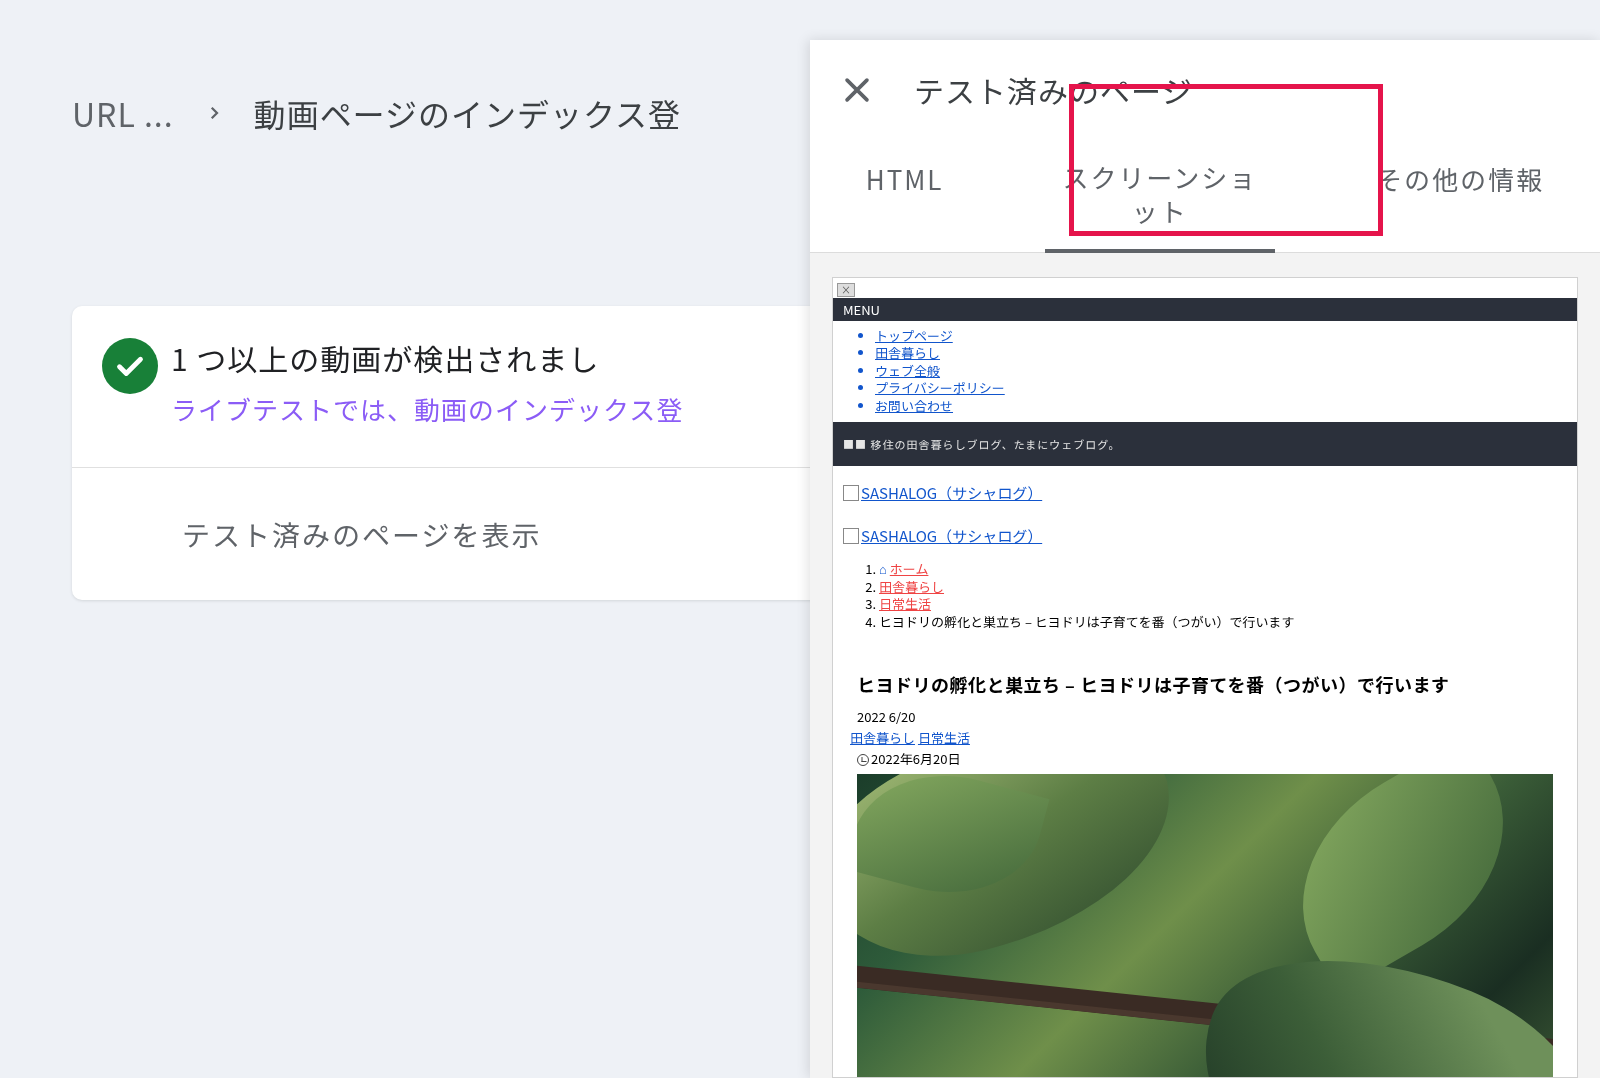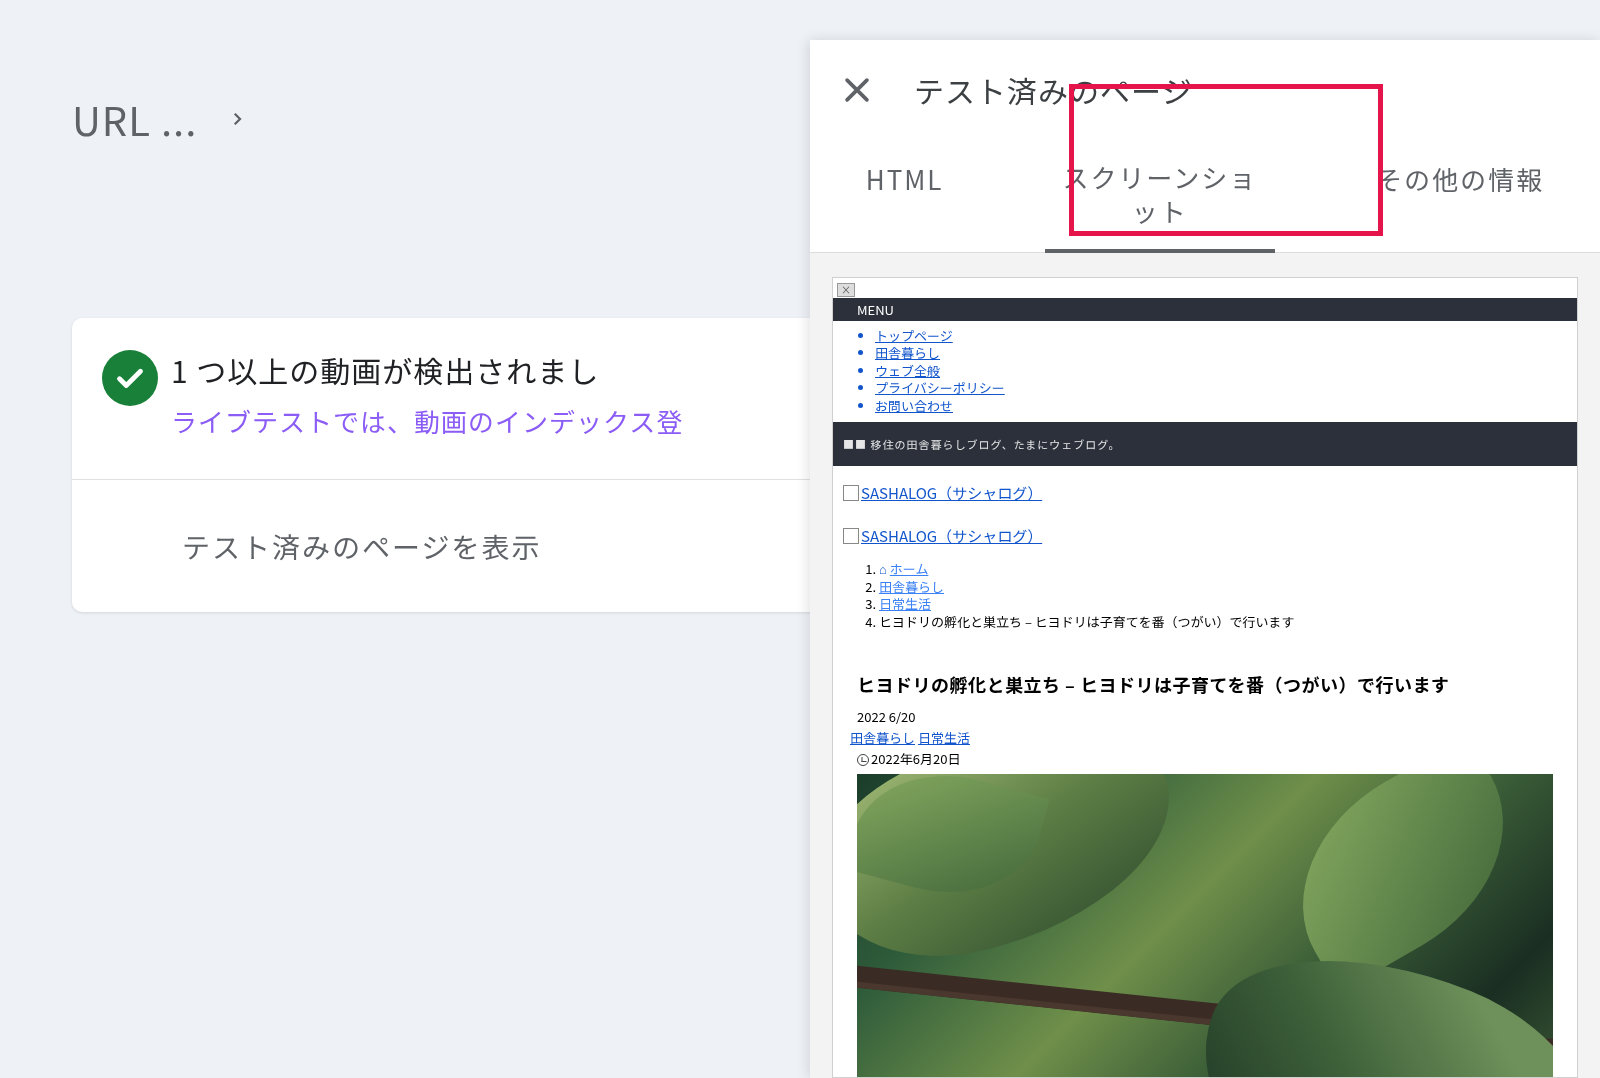--- a/index.html
+++ b/index.html
@@ -17,21 +17,21 @@
       position: absolute;
       inset: 0;
     }
 
     .breadcrumb {
       display: flex;
       align-items: center;
       gap: 31px;
       padding: 90px 0 0 72px;
       color: #5f6368;
-      font-size: 40px;
+      font-size: 32px;
       letter-spacing: 1px;
     }
     .breadcrumb .crumb-root { color: #5f6368; }
     .breadcrumb .chev-icon svg { width: 18px; height: 18px; display: block; }
     .breadcrumb .crumb-current {
       color: #3c4043;
       white-space: nowrap;
       overflow: hidden;
     }
 
@@ -145,21 +145,21 @@
       background: #ddd;
       margin: 1px 0 0 4px;
       font-size: 10px;
       line-height: 12px;
       text-align: center;
       color: #555;
     }
     .shot .menu-bar {
       background: #2b303b;
       color: #fff;
-      padding: 2px 24px;
+      padding: 2px 10px;
       font-size: 13px;
     }
     .shot .menu-list {
       list-style: disc;
       padding: 6px 0 8px 42px;
       background: #fff;
     }
     .shot .menu-list li {
       color: #1155cc;
       text-decoration: underline;
@@ -187,21 +187,21 @@
       border: 1px solid #888;
       margin-right: 2px;
       vertical-align: -2px;
     }
     .shot .crumbs-ol {
       padding: 8px 0 0 46px;
       font-size: 13px;
       line-height: 1.35;
     }
     .shot .crumbs-ol li { list-style: decimal; }
-    .shot .crumbs-ol .linkish { color: #3b82f6; text-decoration: underline; }
+    .shot .crumbs-ol .linkish { color: #ef4444; text-decoration: underline; }
     .shot .home-icon { color: #1155cc; }
 
     .shot .article-title {
       font-size: 18px;
       font-weight: bold;
       margin: 40px 24px 10px;
       letter-spacing: 0.5px;
     }
     .shot .article-date { font-size: 13px; margin: 0 24px; }
     .shot .article-cats {
@@ -283,20 +283,21 @@
 
 <div class="page-wrap">
 
   <div class="breadcrumb">
     <span class="crumb-root">URL ...</span>
     <span class="chev-icon">
       <svg viewBox="0 0 24 24">
           <path fill="none" stroke="#5f6368" stroke-width="3" d="M9 5l7 7-7 7"></path>
         </svg>
     </span>
+    <span class="crumb-current">動画ページのインデックス登</span>
   </div>
 
   <div class="card">
     <div class="status-row">
       <div class="check-icon">
         <svg viewBox="0 0 24 24">
             <path fill="none" stroke="#fff" stroke-width="3.2" stroke-linecap="round" stroke-linejoin="round" d="M5 12.5l4.5 4.5L19 7.5"></path>
           </svg>
       </div>
       <div class="status-texts">

